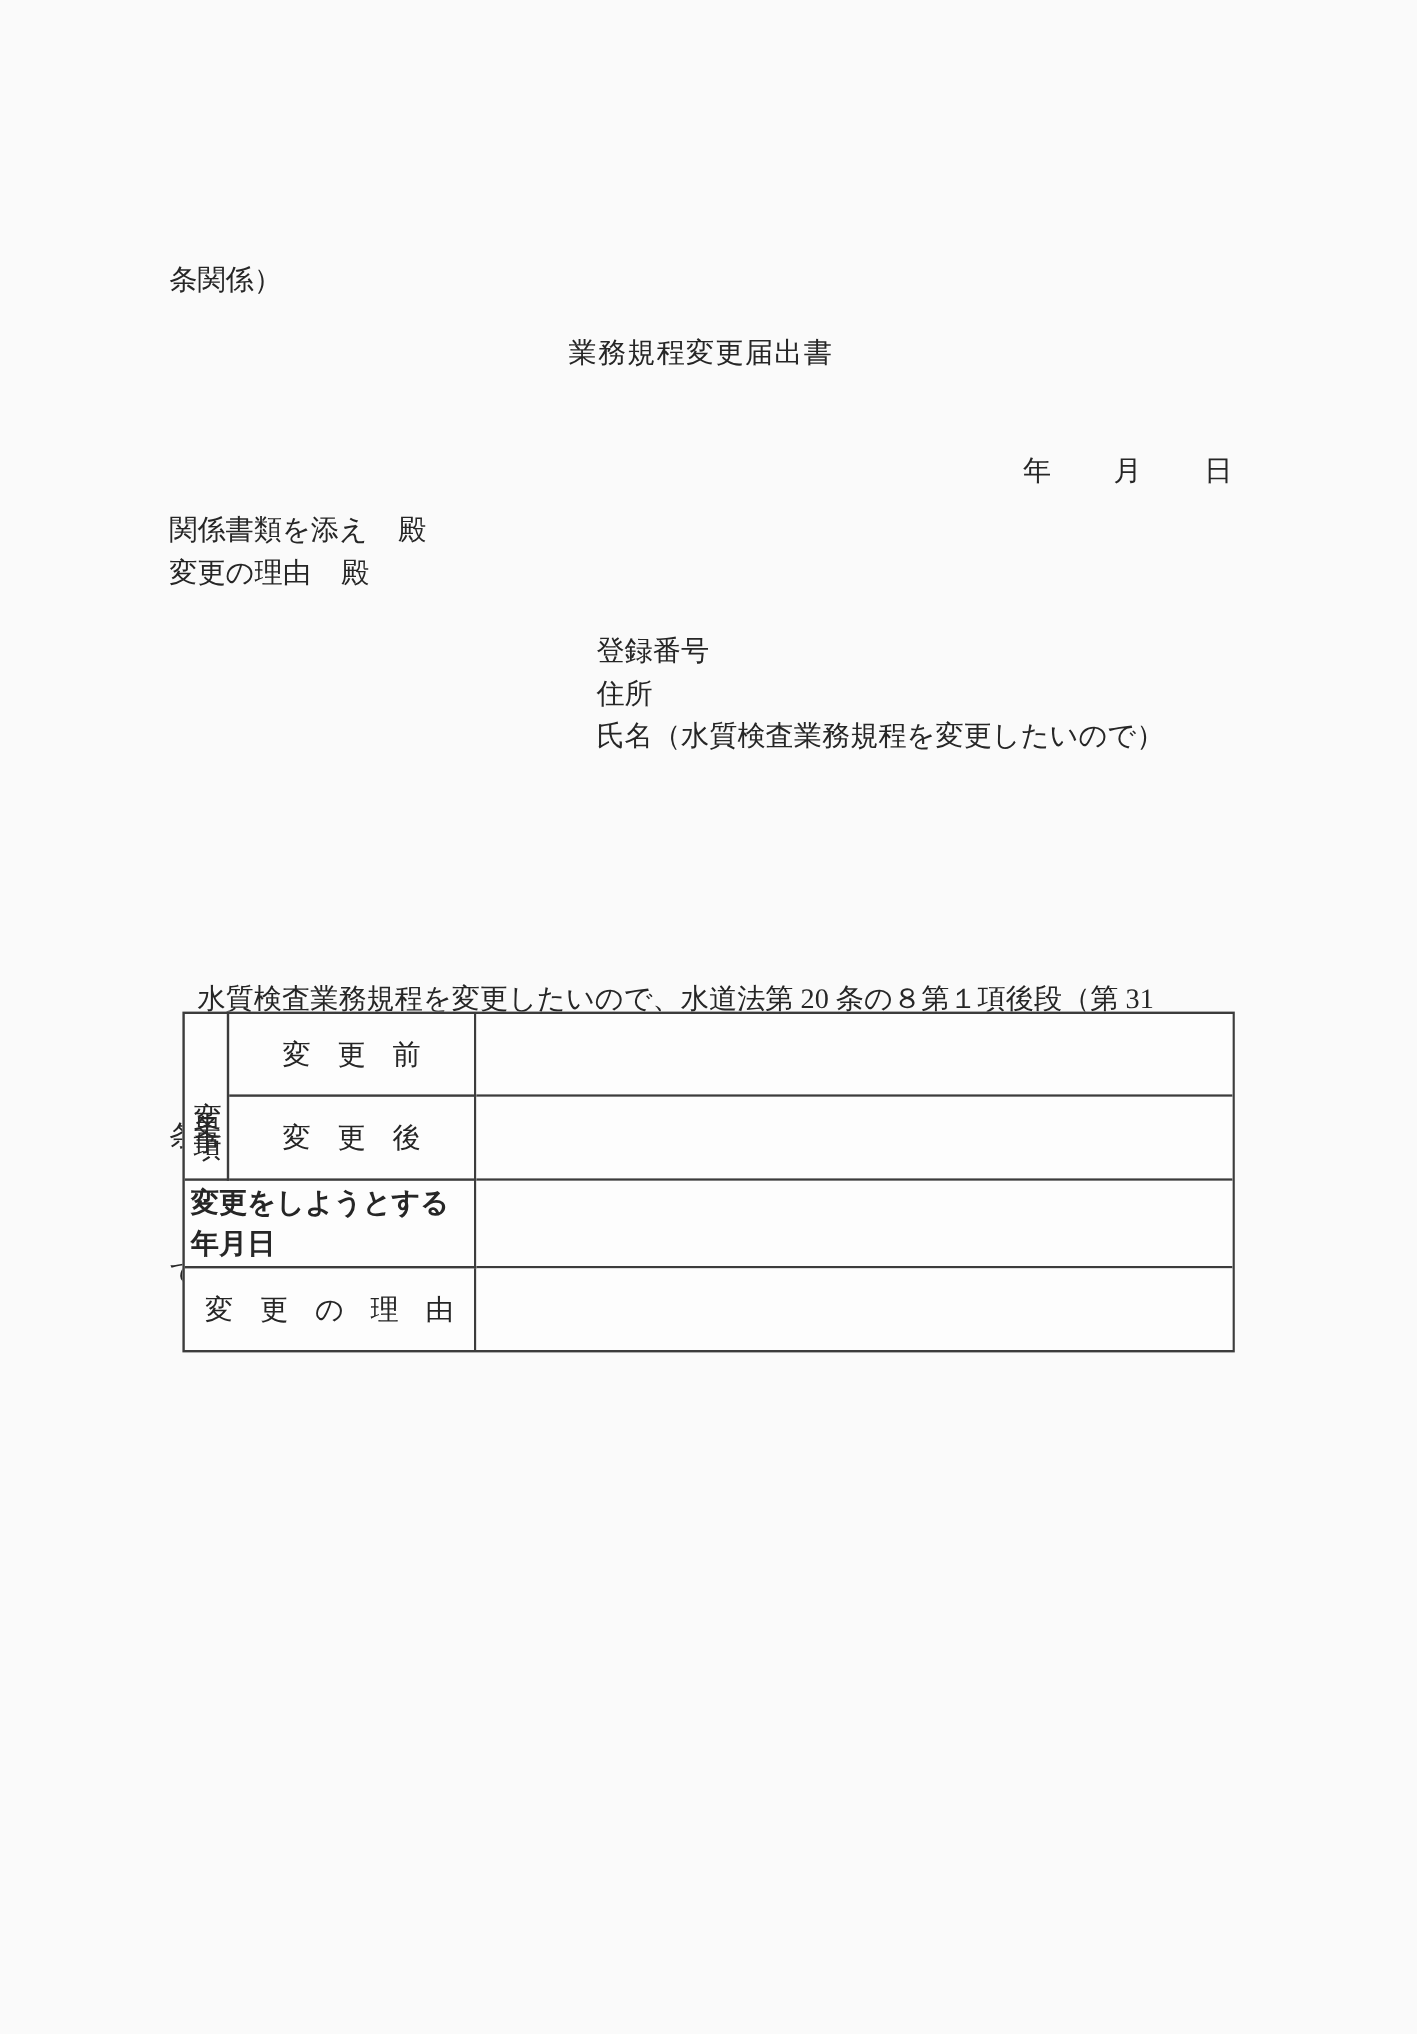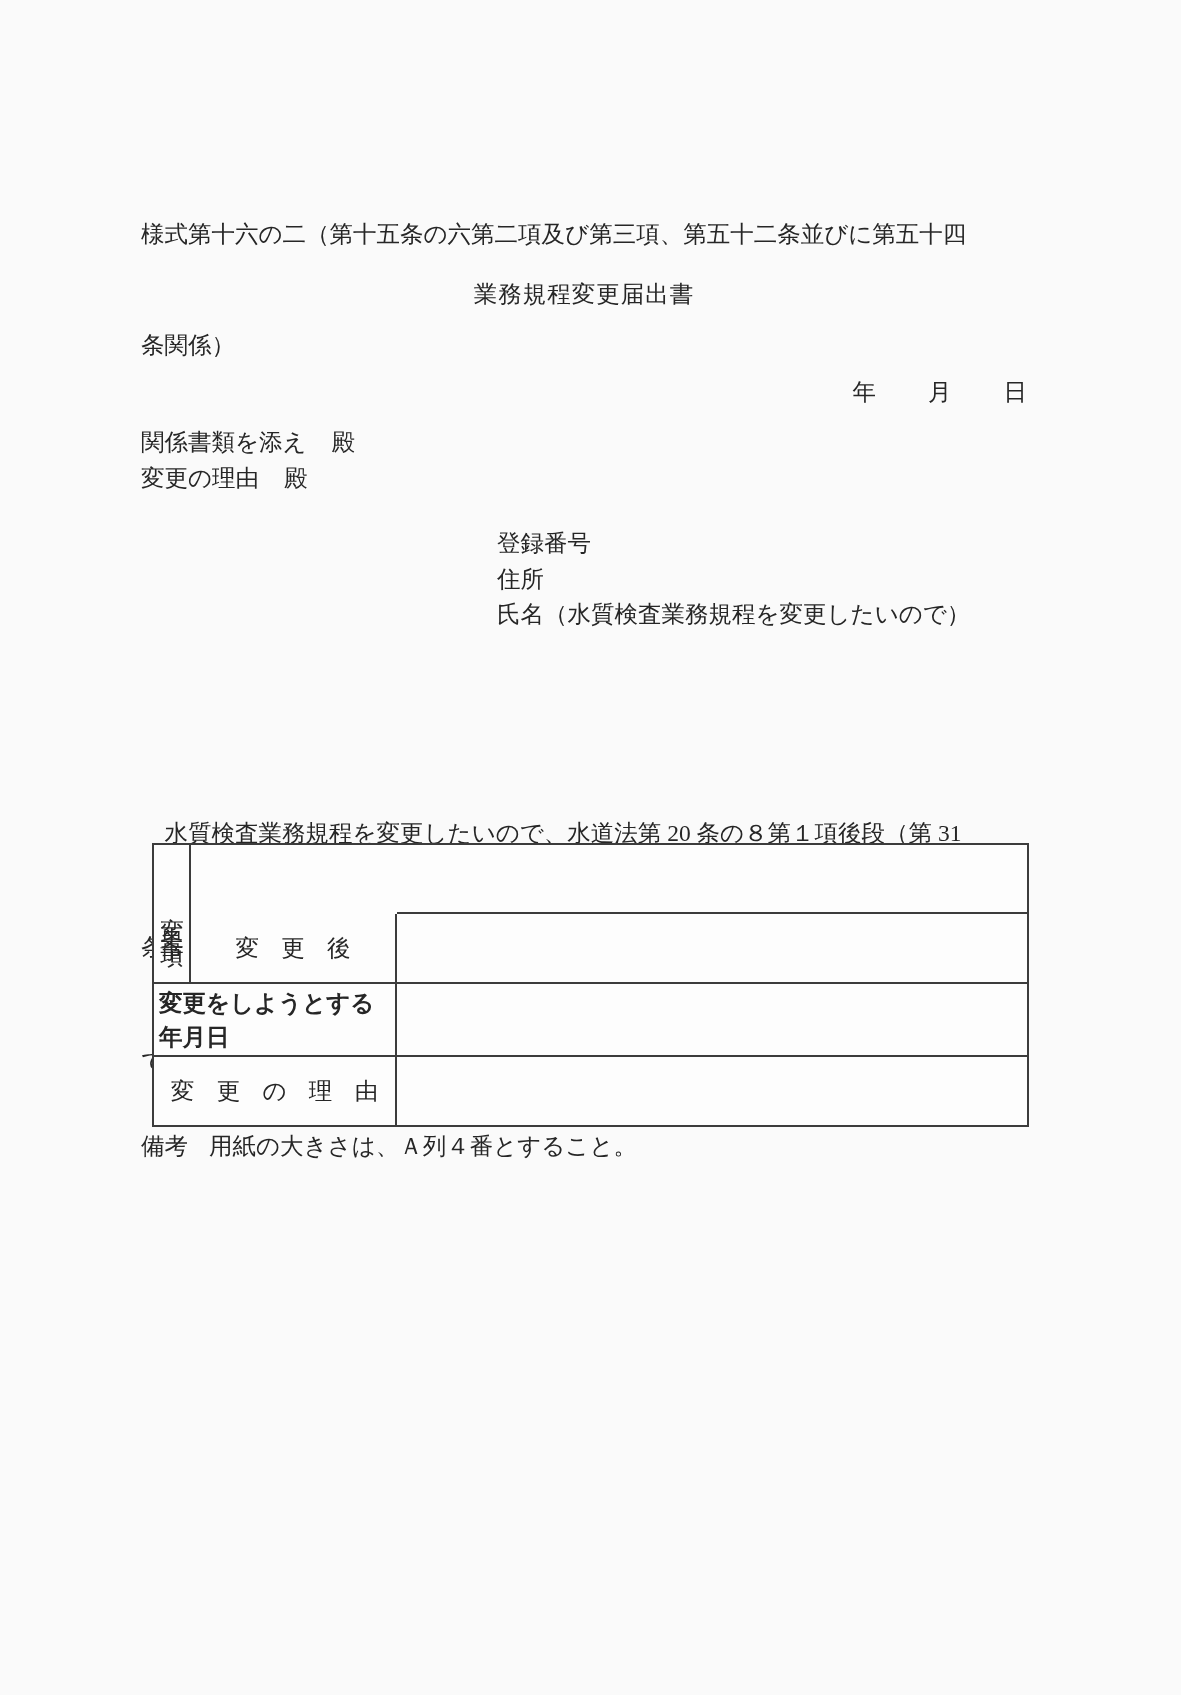--- a/index.html
+++ b/index.html
@@ -78,21 +78,20 @@
     white-space: nowrap;
   }
   .remarks-gap { display: inline-block; width: 21px; }
 </style>
 </head>
 <body>
 
 <div class="page">
 
   <div class="form-number txt">
-    <div>様式第十六の二（第十五条の六第二項及び第三項、第五十二条並びに第五十四</div>
     <div>条関係）</div>
   </div>
 
   <div class="form-title txt">業務規程変更届出書</div>
 
   <div class="date-line txt">
     <span>年</span><span class="date-gap"></span><span>月</span><span class="date-gap"></span><span>日</span>
   </div>
 
   <div class="addressees txt">
@@ -113,33 +112,33 @@
   <div class="body-paragraph txt">
     <div>　水質検査業務規程を変更したいので、水道法第 20 条の８第１項後段（第 31</div>
     <div>条及び第 34 条において準用する場合を含む。）の規定により、関係書類を添え</div>
     <div>て、次のとおり届け出ます。</div>
   </div>
 
   <div class="form-table">
     <div class="cell cell-group" style="grid-area:1/1/3/2">
       <span>変更事項</span>
     </div>
+    <div class="cell cell-center" style="grid-area:1/2/2/3">
+      <span class="spread">変更前</span>
+    </div>
     <div class="cell cell-value no-right" style="grid-area:1/3/2/4"></div>
 
     <div class="cell cell-center" style="grid-area:2/2/3/3">
       <span class="spread">変更後</span>
     </div>
     <div class="cell cell-value no-right" style="grid-area:2/3/3/4"></div>
 
     <div class="cell cell-left" style="grid-area:3/1/4/3">変更をしようとする年月日</div>
     <div class="cell cell-value no-right" style="grid-area:3/3/4/4"></div>
 
     <div class="cell cell-center no-bottom" style="grid-area:4/1/5/3">
       <span class="spread">変更の理由</span>
     </div>
     <div class="cell cell-value no-right no-bottom" style="grid-area:4/3/5/4"></div>
   </div>
 
-  <div class="remarks txt">
-    <span>備考</span><span class="remarks-gap"></span><span>用紙の大きさは、Ａ列４番とすること。</span>
-  </div>
 
 </div>
 
 </body></html>

